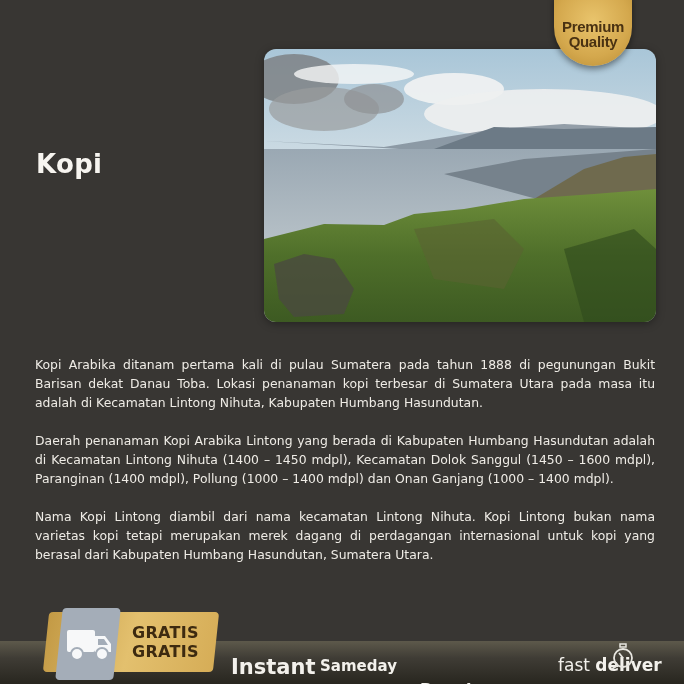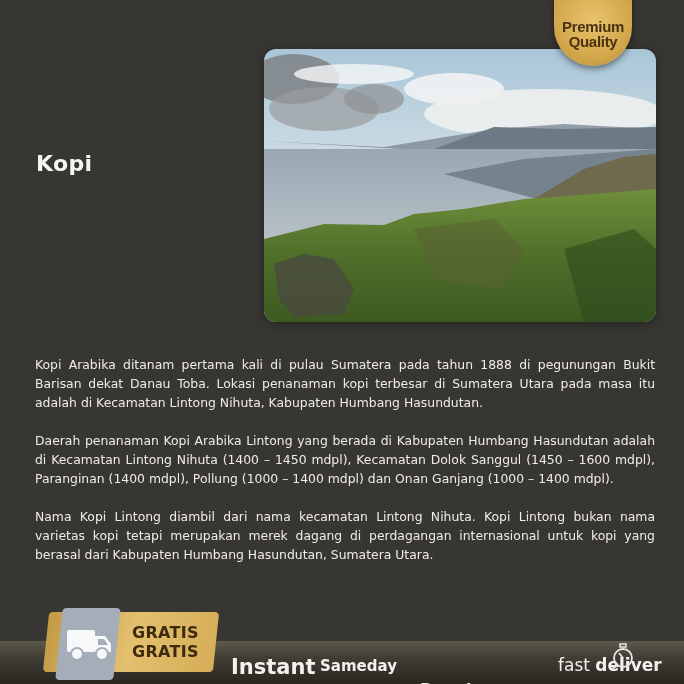--- a/index.html
+++ b/index.html
@@ -8,21 +8,21 @@
     background: #383633;
     font-family: "DejaVu Sans", sans-serif;
     color: #f1efe9;
     position: relative;
   }
   .title {
     position: absolute;
     left: 36px; top: 142px;
     font-family: "DejaVu Sans", sans-serif;
     font-weight: bold;
-    font-size: 22px;
+    font-size: 26px;
     line-height: 44px;
     color: #f7f5f0;
     letter-spacing: 0.3px;
   }
   .photo {
     position: absolute;
     left: 264px; top: 49px;
     width: 392px; height: 273px;
     border-radius: 12px;
     overflow: hidden;

